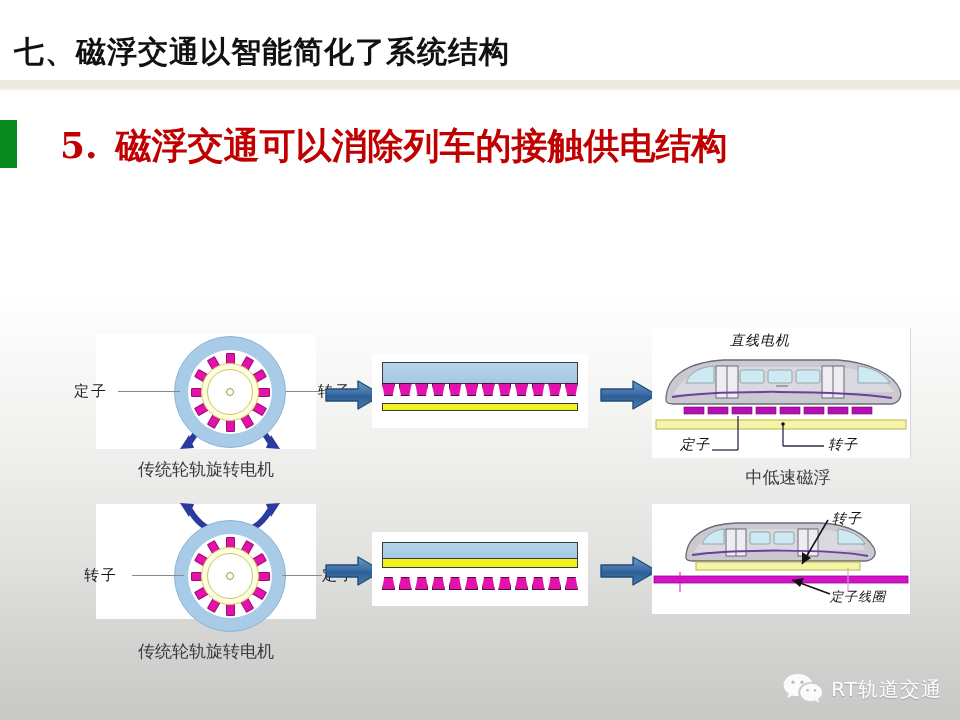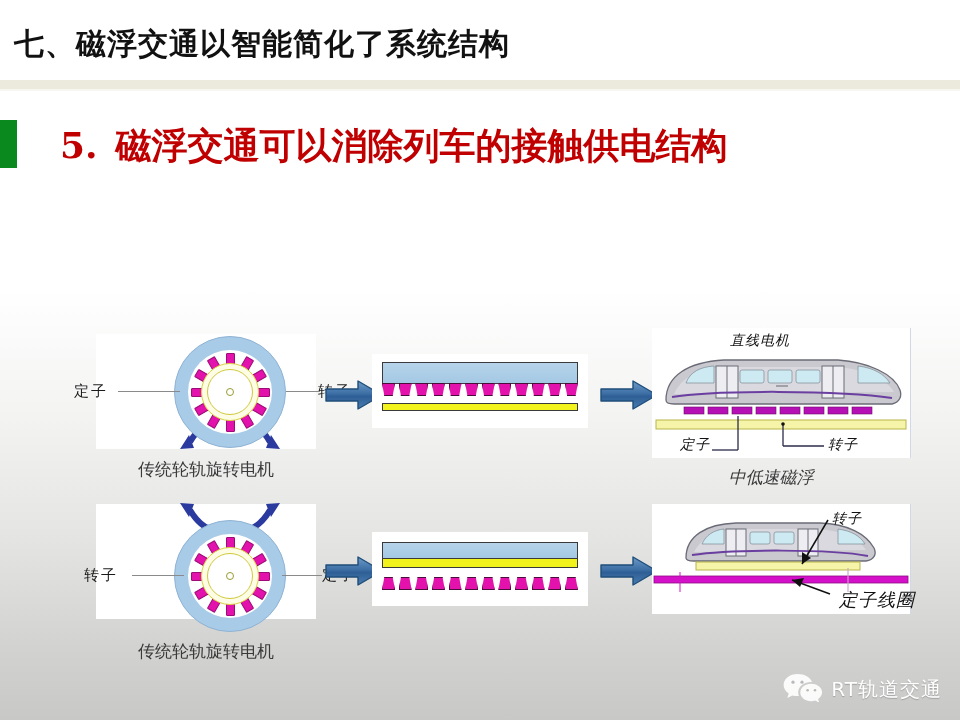--- a/index.html
+++ b/index.html
@@ -7,21 +7,21 @@
   body{
     width:960px;height:720px;overflow:hidden;
     font-family:"Liberation Sans","DejaVu Sans",sans-serif;
     background:#ffffff;
   }
   .slide{
     position:relative;width:960px;height:720px;
     background:linear-gradient(to bottom,#ffffff 0%,#ffffff 40%,#f3f3f2 58%,#e4e4e3 75%,#d2d2d1 90%,#c8c8c6 100%);
   }
   
-  .title-bar{position:absolute;left:0;top:8px;width:784px;height:82px;background:#ffffff;}
+  .title-bar{position:absolute;left:0;top:16px;width:784px;height:82px;background:#ffffff;}
   .slide-title{
     position:absolute;left:14px;top:16px;
     font-family:"DejaVu Sans","Liberation Sans",sans-serif;
     font-size:30px;font-weight:bold;color:#111111;letter-spacing:1px;
     white-space:nowrap;
   }
   .title-rule{position:absolute;left:0;top:80px;width:960px;height:9px;background:#eceadd;}
   .title-rule-2{position:absolute;left:0;top:89px;width:960px;height:2px;background:#f7f6f0;}
 
   
@@ -260,21 +260,21 @@
           <polyline points="86,122 86,100 86,88" stroke="#2b2b4a" stroke-width="1.3" fill="none"></polyline>
           <polyline points="60,122 86,122" stroke="#2b2b4a" stroke-width="1.3" fill="none"></polyline>
           <polyline points="131,118 131,96" stroke="#2b2b4a" stroke-width="1.3" fill="none"></polyline>
           <polyline points="131,118 172,118" stroke="#2b2b4a" stroke-width="1.3" fill="none"></polyline>
           <circle cx="131" cy="96" r="1.8" fill="#111"></circle>
         </svg>
         <div class="tlabel" style="left:78px;top:4px;font-size:14px;">直线电机</div>
         <div class="tlabel" style="left:28px;top:108px;font-size:14px;">定子</div>
         <div class="tlabel" style="left:176px;top:108px;font-size:14px;">转子</div>
       </div>
-      <div class="caption" style="left:642px;top:140px;width:258px;font-style:italic;">中低速磁浮</div>
+      <div class="caption" style="left:659px;top:140px;width:258px;">中低速磁浮</div>
     </div>
 
     <div class="fig-row row2">
 
       <div class="panel motor-panel r2">
         <div class="rot-arrows" style="top:-4px;">
           <svg width="120" height="34" viewBox="0 0 120 34">
             <path d="M54 32 C40 32 28 24 20 10" stroke="#2a3a9e" stroke-width="6" fill="none"></path>
             <path d="M24 4 L10 3 L19 17 Z" fill="#2a3a9e"></path>
             <path d="M66 32 C80 32 92 24 100 10" stroke="#2a3a9e" stroke-width="6" fill="none"></path>
@@ -360,21 +360,21 @@
           <rect x="2" y="72" width="254" height="7" fill="#d411c8" stroke="#8d0a85" stroke-width="0.8"></rect>
           <line x1="28" y1="68" x2="28" y2="88" stroke="#d411c8" stroke-width="1.4" opacity="0.7"></line>
           <line x1="196" y1="64" x2="196" y2="88" stroke="#c9a6c9" stroke-width="1.4" opacity="0.8"></line>
 
           <line x1="176" y1="16" x2="150" y2="60" stroke="#111" stroke-width="1.5"></line>
           <path d="M150 60 L150 48 L159 54 Z" fill="#111"></path>
           <line x1="178" y1="90" x2="140" y2="76" stroke="#111" stroke-width="1.5"></line>
           <path d="M140 76 L152 74 L148 83 Z" fill="#111"></path>
         </svg>
         <div class="tlabel" style="left:180px;top:6px;font-size:14px;">转子</div>
-        <div class="tlabel" style="left:187px;top:84px;font-size:18px;">定子线圈</div>
+        <div class="tlabel" style="left:178px;top:84px;font-size:13px;">定子线圈</div>
       </div>
     </div>
   </div>
 
   <div class="watermark">
     <span>
       <svg width="40" height="30" viewBox="0 0 40 30">
         <g fill="#ffffff" opacity="0.92">
           <path d="M15.5 2 C7.8 2 1.6 6.9 1.6 13 C1.6 16.4 3.6 19.5 6.7 21.5 L5.3 26 L10.3 23.4 C11.9 23.9 13.7 24.1 15.5 24.1 C16 24.1 16.5 24.1 17 24 C16.5 22.9 16.2 21.7 16.2 20.4 C16.2 14.6 22 10 29 10 C29.3 10 29.6 10 29.9 10 C28.5 5.4 22.7 2 15.5 2 Z"></path>
           <path d="M29.2 11.8 C23.2 11.8 18.3 15.7 18.3 20.5 C18.3 25.3 23.2 29.2 29.2 29.2 C30.6 29.2 32 29 33.2 28.6 L37.2 30.6 L36.1 27 C38.5 25.4 40.1 23.1 40.1 20.5 C40.1 15.7 35.2 11.8 29.2 11.8 Z"></path>

